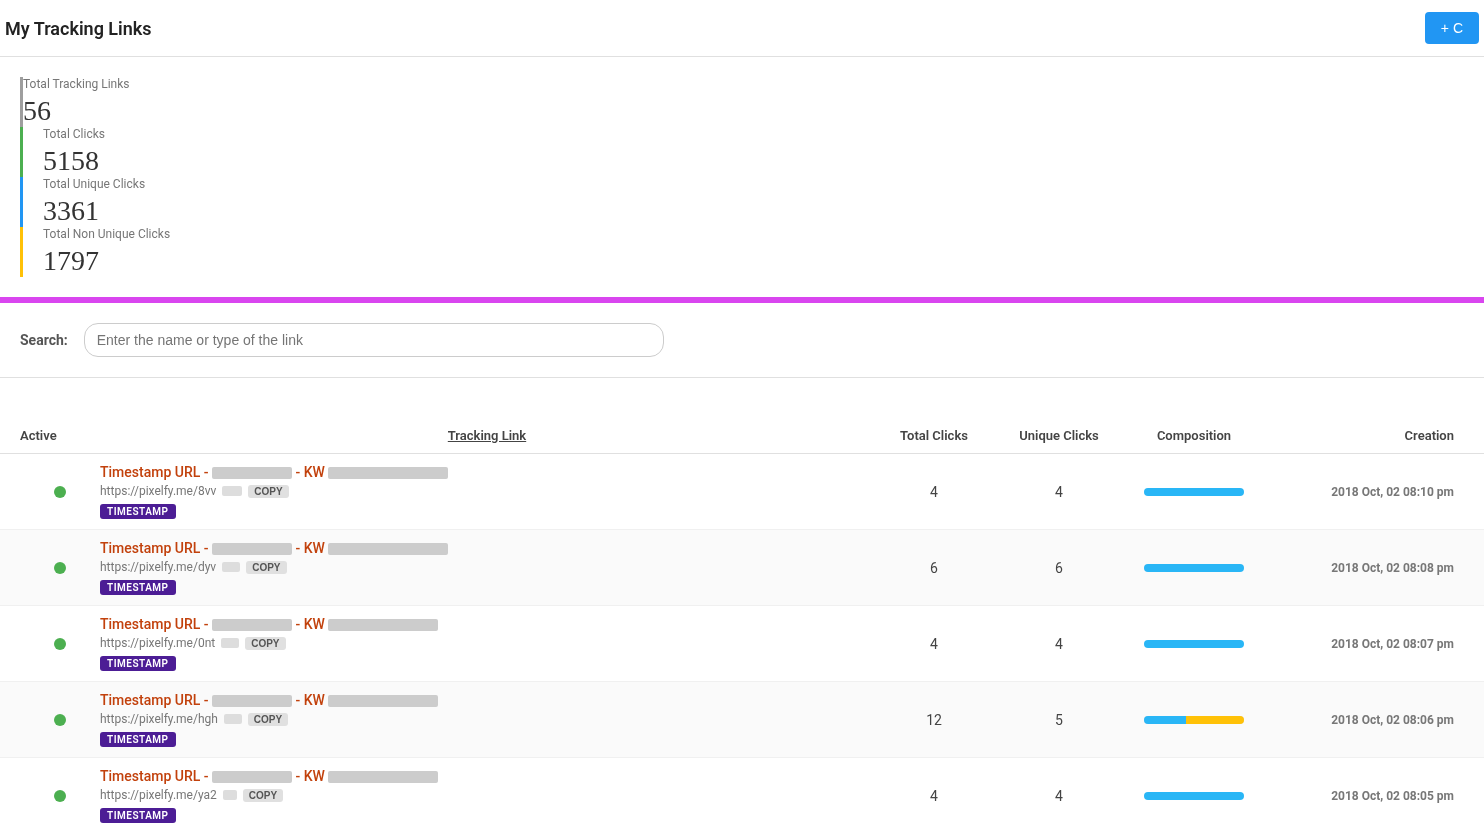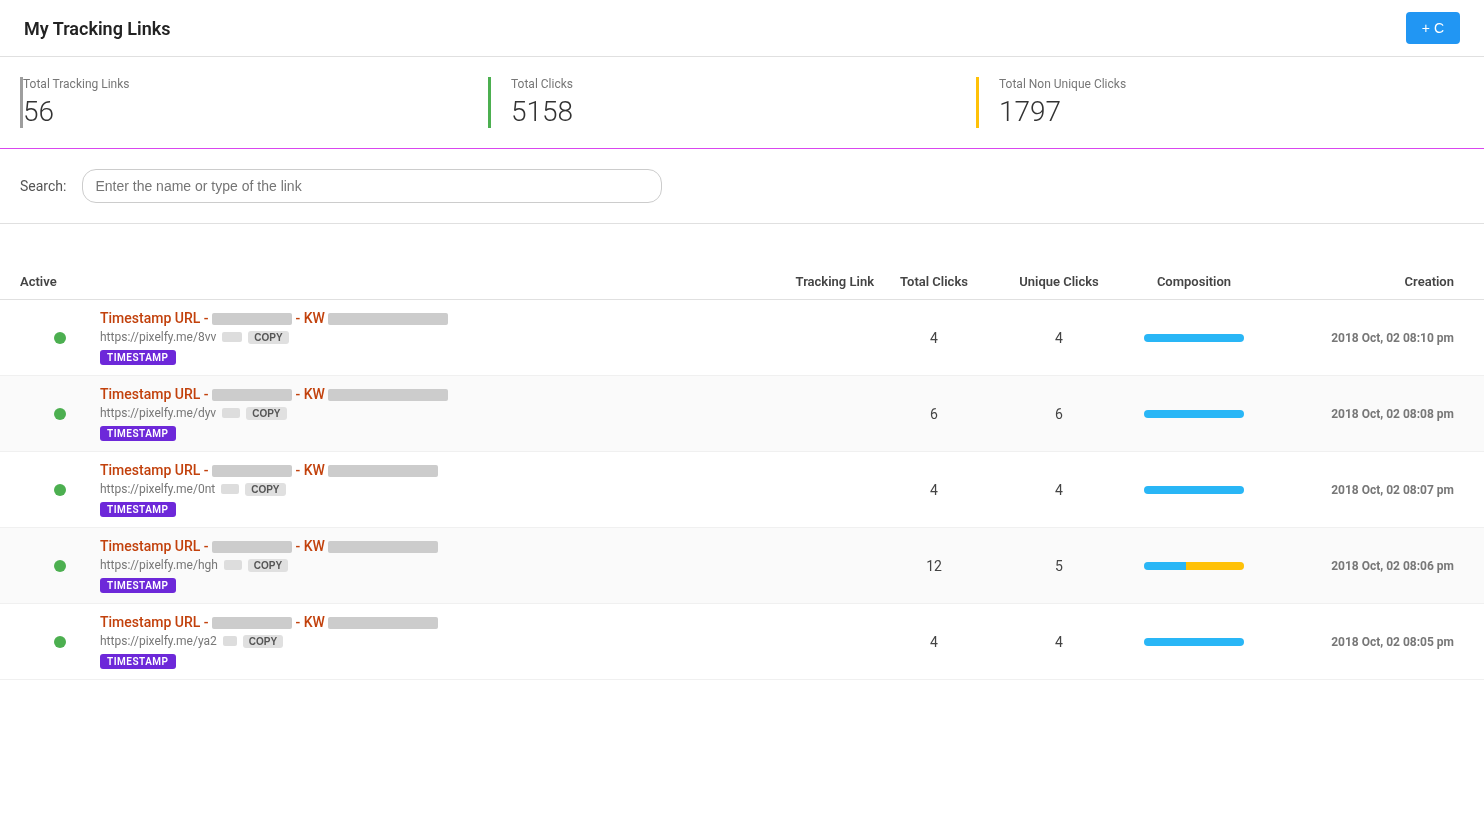--- a/index.html
+++ b/index.html
@@ -3,65 +3,66 @@
   <meta charset="utf-8">
   <style>
     * { box-sizing: border-box; margin: 0; padding: 0; }
     body { font-family: -apple-system, BlinkMacSystemFont, 'Segoe UI', Roboto, sans-serif; background: #fff; color: #333; font-size: 14px; }
 
     
     .header {
       display: flex;
       align-items: center;
       justify-content: space-between;
-      padding: 12px 24px;
+      padding: 12px 5px;
       border-bottom: 1px solid #e0e0e0;
     }
     .header-title { font-size: 18px; font-weight: 600; color: #222; }
     .add-button {
       background: #2196F3;
       color: #fff;
       border: none;
       padding: 8px 16px;
       border-radius: 4px;
       font-size: 14px;
       cursor: pointer;
       display: flex;
       align-items: center;
       gap: 4px;
     }
 
     
     .stats-bar {
       display: flex;
       padding: 20px 20px;
-      border-bottom: 1px solid #d946ef;
+      border-bottom: 6px solid #d946ef;
       gap: 0;
+      flex-direction: column;
     }
     .stat-item {
       flex: 1;
       padding: 0 20px;
       border-left: 3px solid #ccc;
       position: relative;
     }
     .stat-item:first-child { border-left: 3px solid #9e9e9e; padding-left: 0; }
     .stat-item:nth-child(2) { border-left: 3px solid #4caf50; }
     .stat-item:nth-child(3) { border-left: 3px solid #2196F3; }
     .stat-item:nth-child(4) { border-left: 3px solid #FFC107; }
     .stat-label { font-size: 12px; color: #777; margin-bottom: 4px; }
-    .stat-value { font-size: 28px; font-weight: 300; color: #333; }
+    .stat-value { font-size: 28px; font-weight: 300; color: #333; font-family: Liberation Serif, serif; }
 
     
     .search-section {
       padding: 20px 20px;
       display: flex;
       align-items: center;
       gap: 16px;
     }
-    .search-label { font-size: 14px; color: #555; font-weight: 400; }
+    .search-label { font-size: 14px; color: #555; font-weight: 700; }
     .search-input {
       width: 580px;
       padding: 8px 12px;
       border: 1px solid #ccc;
       border-radius: 14px;
       font-size: 14px;
       color: #999;
       outline: none;
     }
 
@@ -76,21 +77,21 @@
       background: #fff;
     }
     .col-header {
       font-size: 13px;
       font-weight: 600;
       color: #444;
       text-align: center;
       margin-top: 40px;
     }
     .col-header:first-child { text-align: left; }
-    .col-header:nth-child(2) { text-align: right; }
+    .col-header:nth-child(2) { text-align: center; text-decoration: underline; }
 
     .table-row {
       display: grid;
       grid-template-columns: 80px 1fr 120px 130px 140px 200px;
       padding: 10px 20px;
       border-bottom: 1px solid #f0f0f0;
       align-items: center;
       background: #fff;
     }
     .table-row:nth-child(odd) { background: #fafafa; }
@@ -112,21 +113,21 @@
       padding: 1px 6px;
       border-radius: 3px;
       font-size: 10px;
       cursor: pointer;
       color: #555;
       text-transform: uppercase;
       font-weight: 600;
     }
     .timestamp-badge {
       display: inline-block;
-      background: #6d28d9;
+      background: #4c1d95;
       color: #fff;
       font-size: 10px;
       padding: 2px 7px;
       border-radius: 3px;
       font-weight: 600;
       letter-spacing: 0.5px;
     }
 
     .num-cell { text-align: center; font-size: 14px; color: #444; }
 
@@ -169,20 +170,24 @@
 </div>
 
 <div class="stats-bar">
   <div class="stat-item" style="border-left: 3px solid #9e9e9e; padding-left: 0;">
     <div class="stat-label">Total Tracking Links</div>
     <div class="stat-value">56</div>
   </div>
   <div class="stat-item" style="border-left: 3px solid #4caf50;">
     <div class="stat-label">Total Clicks</div>
     <div class="stat-value">5158</div>
+  </div>
+  <div class="stat-item" style="border-left: 3px solid #2196F3;">
+    <div class="stat-label">Total Unique Clicks</div>
+    <div class="stat-value">3361</div>
   </div>
   <div class="stat-item" style="border-left: 3px solid #FFC107;">
     <div class="stat-label">Total Non Unique Clicks</div>
     <div class="stat-value">1797</div>
   </div>
 </div>
 
 <div class="search-section">
   <span class="search-label">Search:</span>
   <input class="search-input" type="text" placeholder="Enter the name or type of the link" style="">

